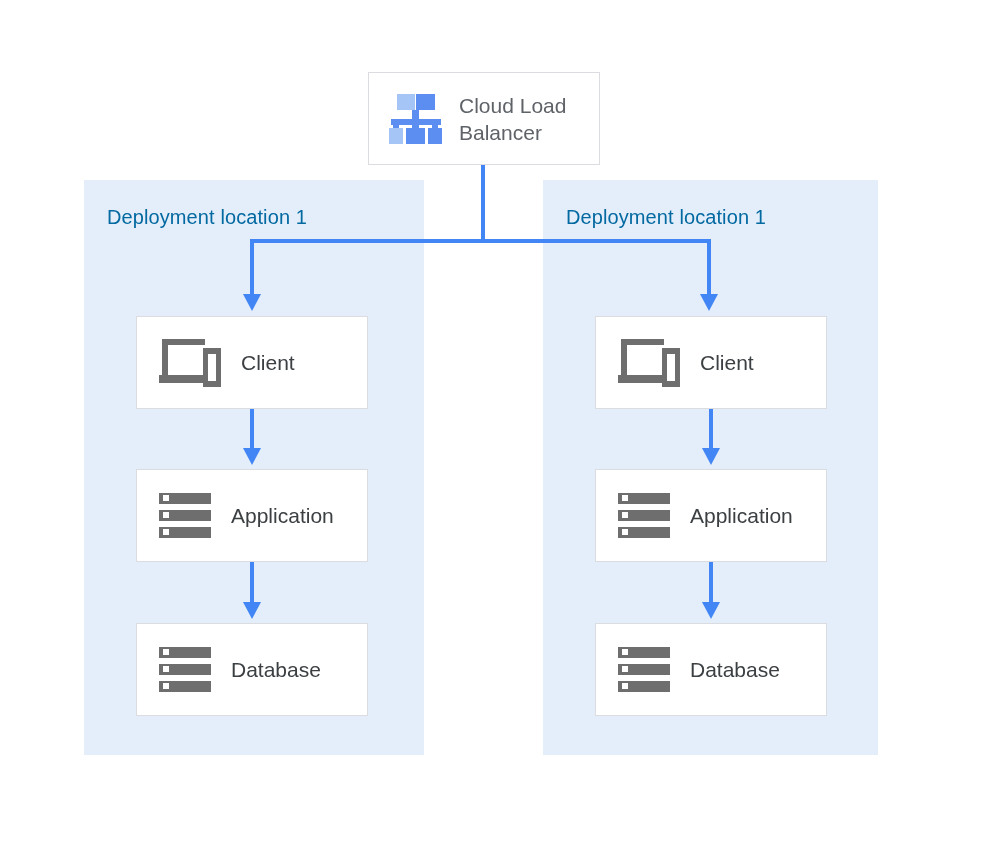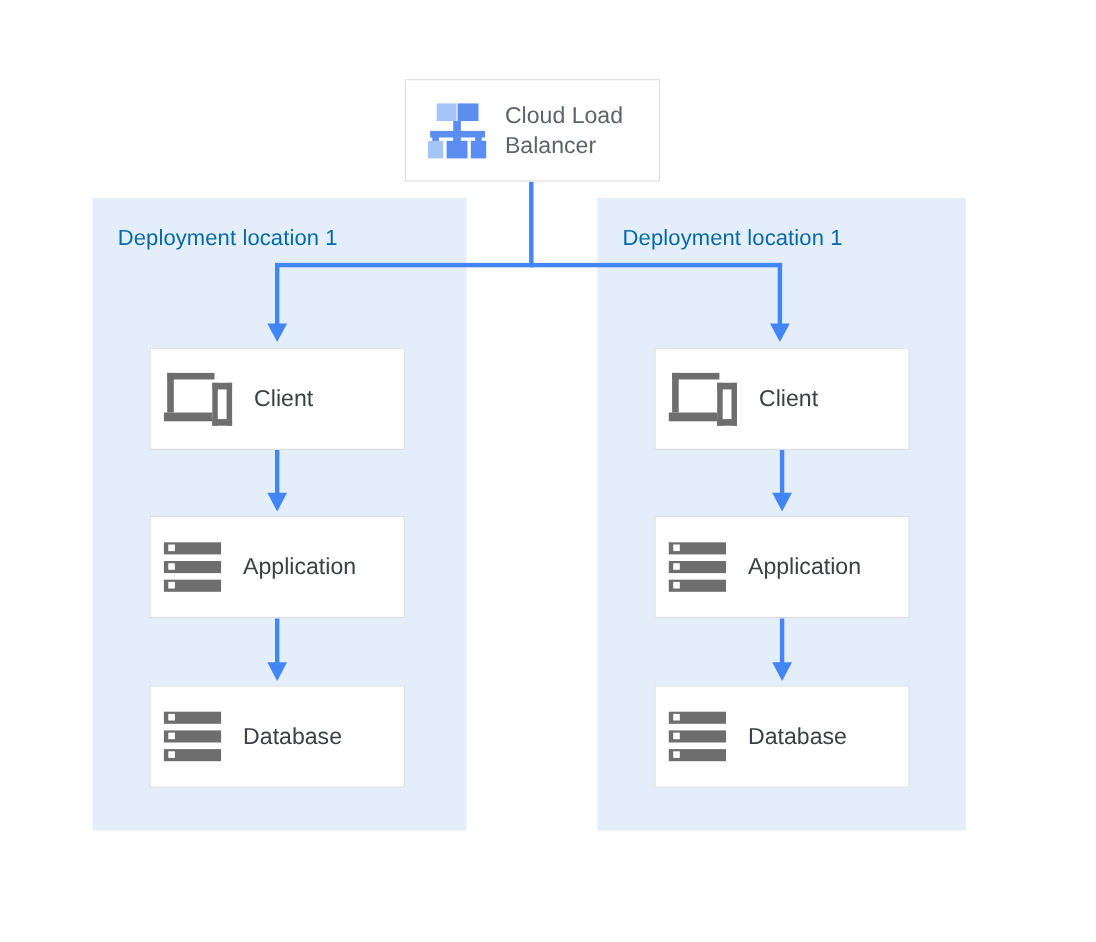--- a/index.html
+++ b/index.html
@@ -67,21 +67,21 @@
     color: #5f6368;
     margin-left: 16px;
     font-size: 21px;
     line-height: 27px;
   }
 
   
   .node-stack {
     width: 232px;
     height: 93px;
-    padding-left: 12px;
+    padding-left: 22px;
   }
   .node-stack .node-label { margin-left: 20px; }
 
   .col-left  { left: 136px; }
   .col-right { left: 595px; }
   .row-client { top: 316px; }
   .row-app    { top: 469px; }
   .row-db     { top: 623px; }
 
   

